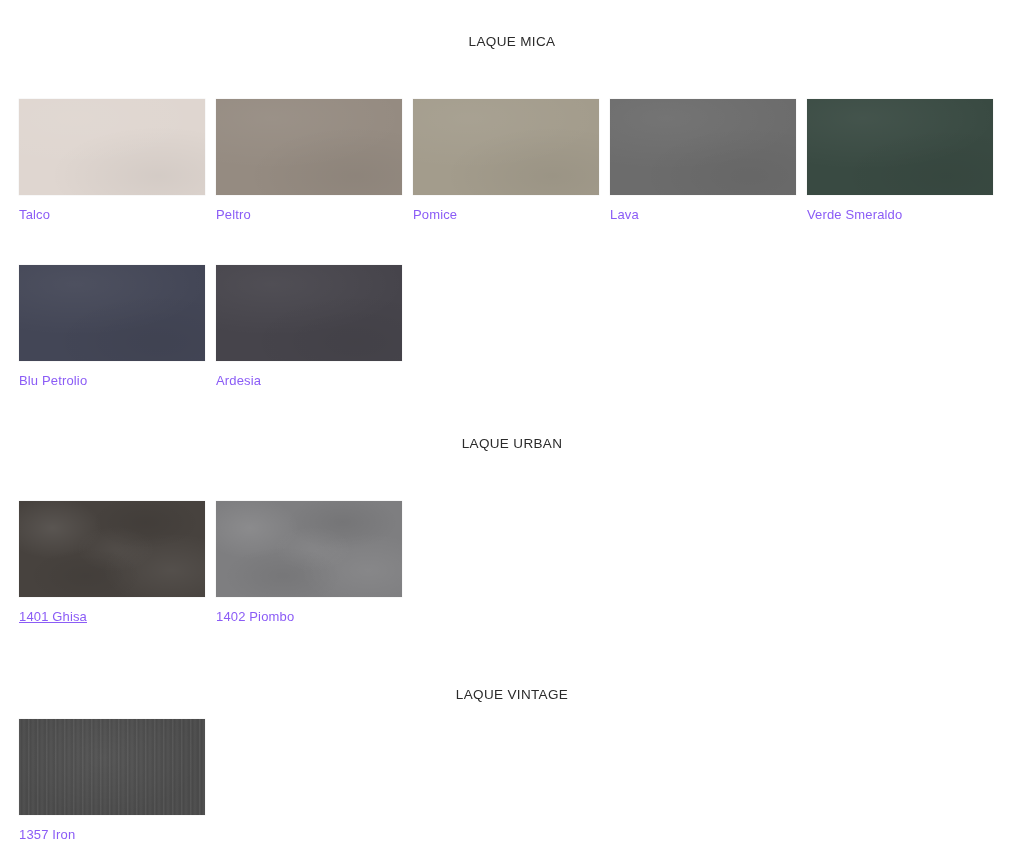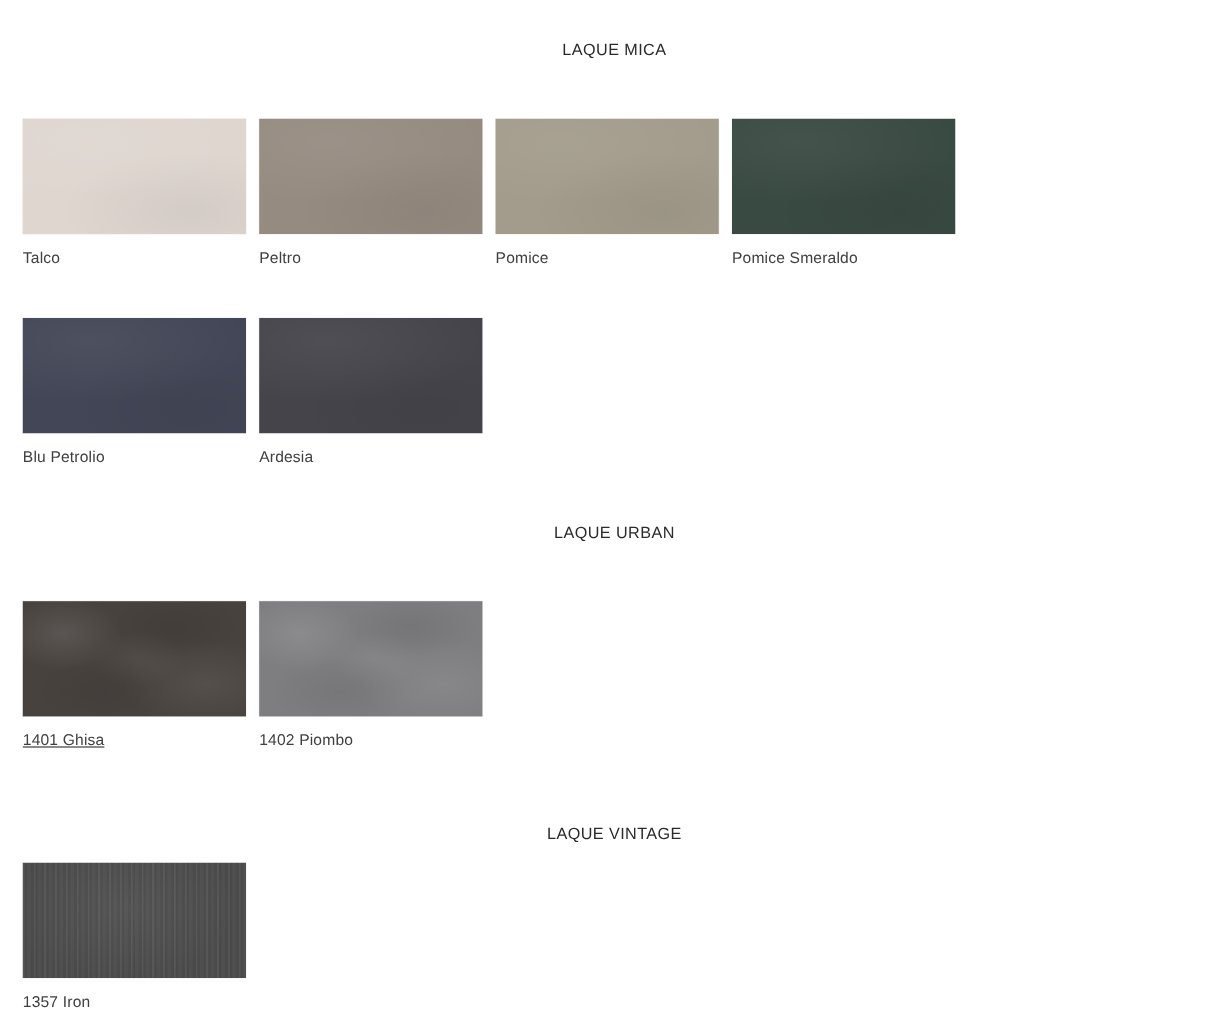--- a/index.html
+++ b/index.html
@@ -94,21 +94,21 @@
         rgba(0,0,0,0.045) 3px,
         rgba(255,255,255,0.02) 4px,
         rgba(255,255,255,0.02) 6px,
         rgba(0,0,0,0.03) 7px,
         rgba(0,0,0,0.03) 9px),
       radial-gradient(70% 80% at 45% 40%, rgba(255,255,255,0.05), rgba(255,255,255,0) 75%);
   }
 
   .swatch-label {
     font-size: 13px;
-    color: #404040;
+    color: #8b5cf6;
     letter-spacing: 0.15px;
     line-height: 1;
     white-space: nowrap;
   }
 </style>
 </head>
 <body>
 
 <div class="page" style="background: rgb(255, 255, 255); color: rgb(35, 31, 32);">
 
@@ -127,24 +127,30 @@
           </div>
           <div class="swatch-label" style="margin-top: 13px;">Peltro</div>
         </div>
         <div class="swatch-cell">
           <div class="swatch-chip" style="background: rgb(163, 156, 140);">
             <div class="tex tex-mica"></div>
           </div>
           <div class="swatch-label" style="margin-top: 13px;">Pomice</div>
         </div>
         <div class="swatch-cell">
+          <div class="swatch-chip" style="background: rgb(108, 108, 108);">
+            <div class="tex tex-mica"></div>
+          </div>
+          <div class="swatch-label" style="margin-top: 13px;">Lava</div>
+        </div>
+        <div class="swatch-cell">
           <div class="swatch-chip" style="background: rgb(57, 74, 66);">
             <div class="tex tex-mica"></div>
           </div>
-          <div class="swatch-label" style="margin-top: 13px;">Pomice Smeraldo</div>
+          <div class="swatch-label" style="margin-top: 13px;">Verde Smeraldo</div>
         </div>
       </div>
       <div class="swatch-row" style="position: absolute; left: 0px; right: 0px; top: 248px;">
         <div class="swatch-cell">
           <div class="swatch-chip" style="background: rgb(67, 70, 86);">
             <div class="tex tex-mica"></div>
           </div>
           <div class="swatch-label" style="margin-top: 13px;">Blu Petrolio</div>
         </div>
         <div class="swatch-cell">

